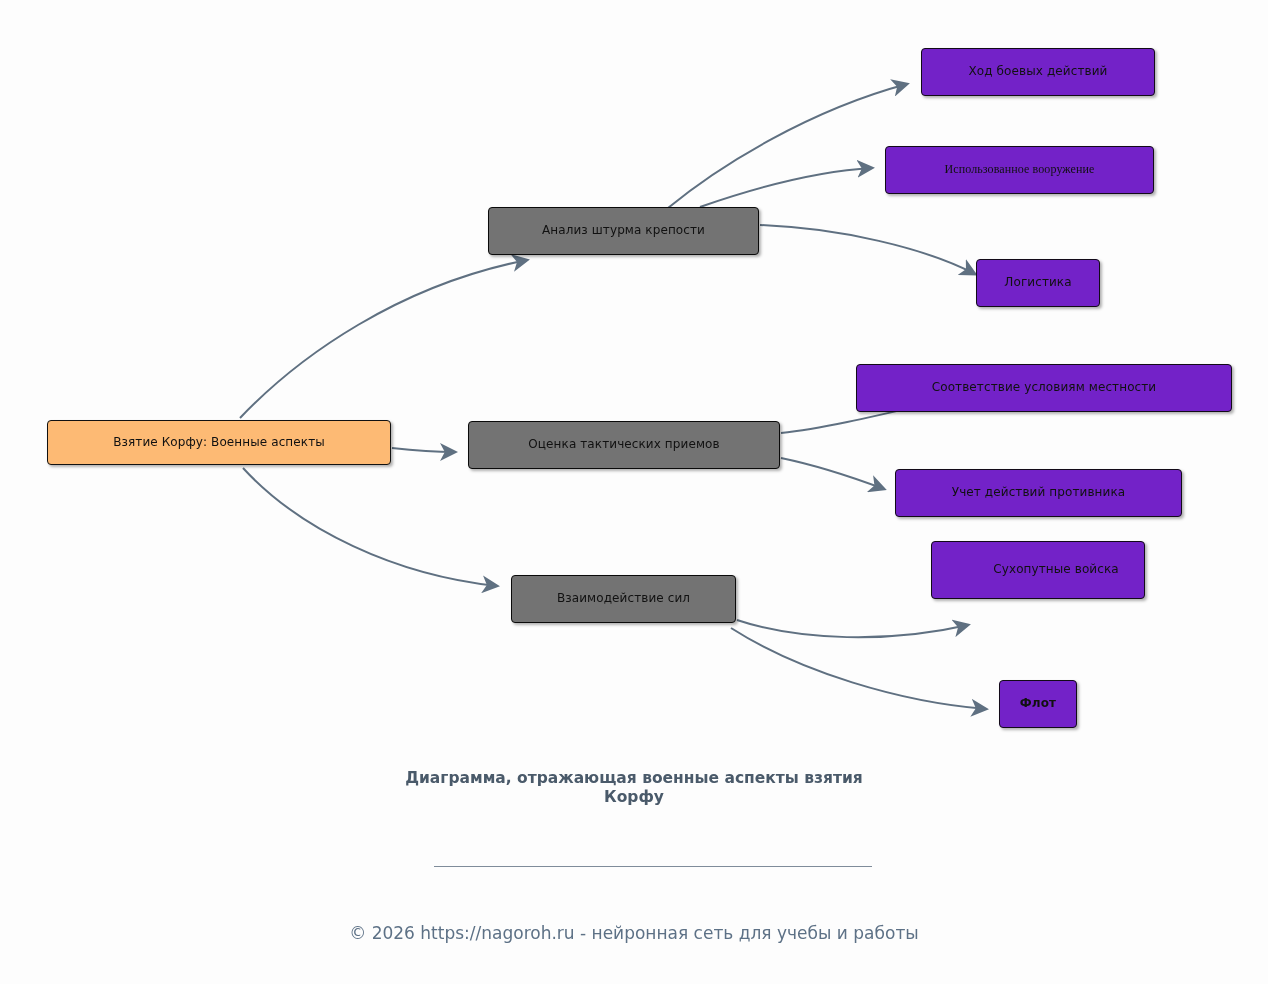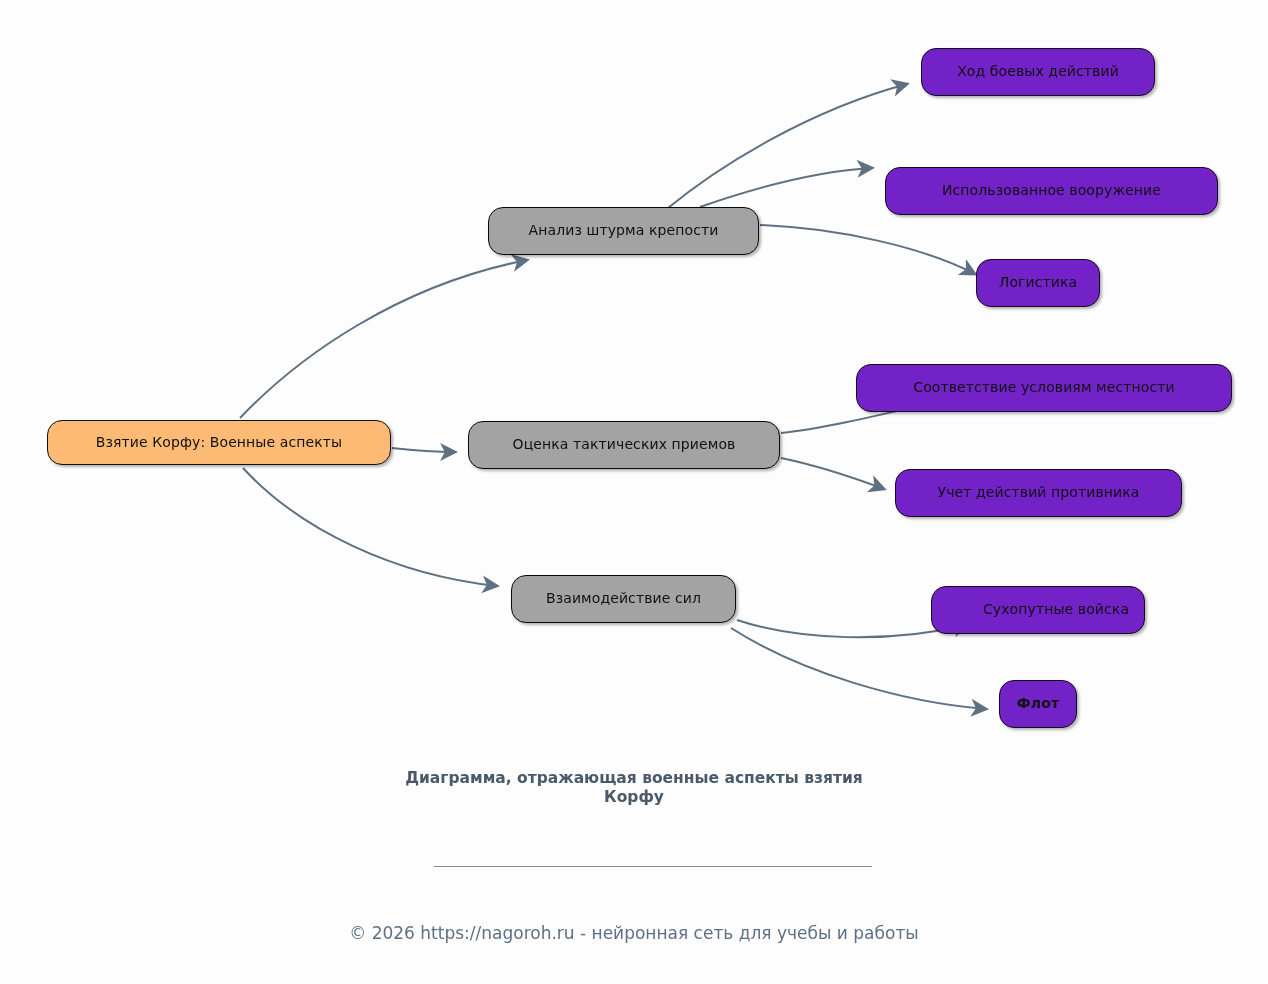--- a/index.html
+++ b/index.html
@@ -24,36 +24,36 @@
     width: 1268px;
     height: 984px;
     pointer-events: none;
   }
   .node {
     position: absolute;
     box-sizing: border-box;
     display: flex;
     align-items: center;
     justify-content: center;
-    border-radius: 15px;
+    border-radius: 4px;
     border: 1.6px solid #0d0d0d;
     font-family: "DejaVu Sans", sans-serif;
-    font-size: 14px;
+    font-size: 12px;
     line-height: 1.1;
     color: #111111;
     white-space: nowrap;
     letter-spacing: 0.1px;
     box-shadow: 2px 2px 3px rgba(0,0,0,0.30);
   }
   .node.root {
     background: #fdba74;
     border-color: #111111;
   }
   .node.branch {
-    background: #a3a3a3;
+    background: #737373;
     border-color: #0a0a0a;
   }
   .node.leaf {
     background: #7322c8;
     border-color: #120a18;
   }
   .caption {
     position: absolute;
     left: 0;
     width: 1268px;
@@ -119,21 +119,21 @@
   </div>
 
   <div class="node branch" style="left:488px; top:207px; width:271px; height:48px;">
     <span>Анализ штурма крепости</span>
   </div>
 
   <div class="node leaf" style="left:921px; top:48px; width:234px; height:48px;">
     <span>Ход боевых действий</span>
   </div>
 
-  <div class="node leaf" style="left:885px; top:167px; width:333px; height:48px;">
+  <div class="node leaf" style="left:885px; top:146px; width:269px; height:48px;font-family:Liberation Serif, serif;">
     <span>Использованное вооружение</span>
   </div>
 
   <div class="node leaf" style="left:976px; top:259px; width:124px; height:48px;">
     <span>Логистика</span>
   </div>
 
   <div class="node branch" style="left:468px; top:421px; width:312px; height:48px;">
     <span>Оценка тактических приемов</span>
   </div>
@@ -143,21 +143,21 @@
   </div>
 
   <div class="node leaf" style="left:895px; top:469px; width:287px; height:48px;">
     <span>Учет действий противника</span>
   </div>
 
   <div class="node branch" style="left:511px; top:575px; width:225px; height:48px;">
     <span>Взаимодействие сил</span>
   </div>
 
-  <div class="node leaf" style="left:931px; top:586px; width:214px; height:48px;padding-left:36px;">
+  <div class="node leaf" style="left:931px; top:541px; width:214px; height:58px;padding-left:36px;">
     <span>Сухопутные войска</span>
   </div>
 
   <div class="node leaf" style="left:999px; top:680px; width:78px; height:48px;font-weight:bold;">
     <span>Флот</span>
   </div>
 
   <div class="caption" style="top:769px;">
     <span>Диаграмма, отражающая военные аспекты взятия</span>
     <span class="line2">Корфу</span>

